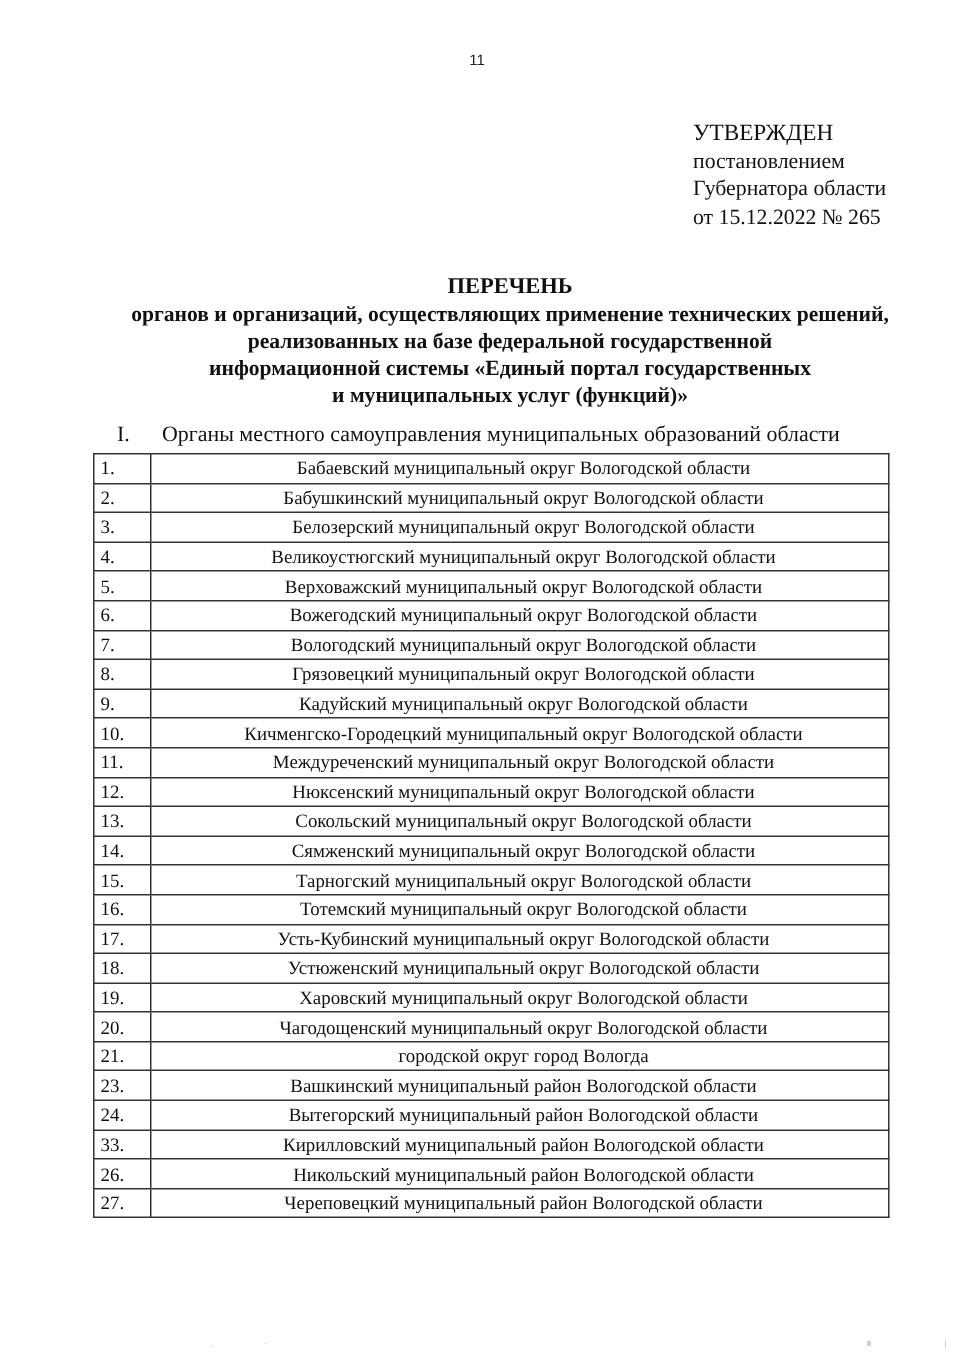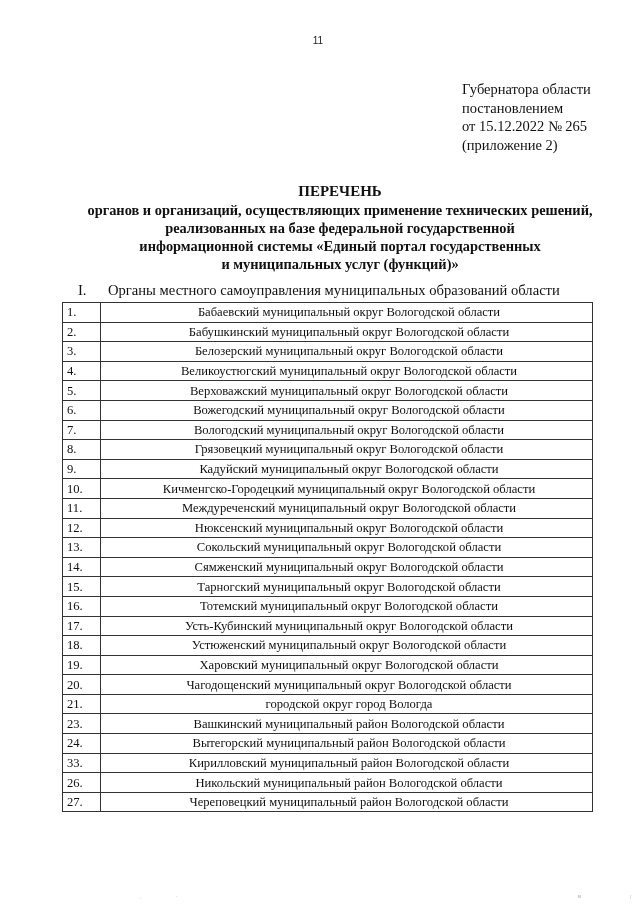--- a/index.html
+++ b/index.html
@@ -21,24 +21,24 @@
   .list-table td.n { width: 33px; padding-left: 4px; }
   .list-table td.t { padding-left: 5px; text-align: center; }
   .scan-mark { position: absolute; font-size: 5px; color: #888; }
 </style>
 </head>
 <body>
 
 <div class="page-number">11</div>
 
 <div class="approval">
+  <div class="approved">УТВЕРЖДЕН</div>
+  <div>постановлением</div>
   <div>Губернатора области</div>
-  <div>постановлением</div>
   <div>от 15.12.2022 № 265</div>
-  <div>(приложение 2)</div>
 </div>
 
 <div class="title-block">
   <div class="title">ПЕРЕЧЕНЬ</div>
   <div>органов и организаций, осуществляющих применение технических решений,</div>
   <div>реализованных на базе федеральной государственной</div>
   <div>информационной системы «Единый портал государственных</div>
   <div>и муниципальных услуг (функций)»</div>
 </div>
 

